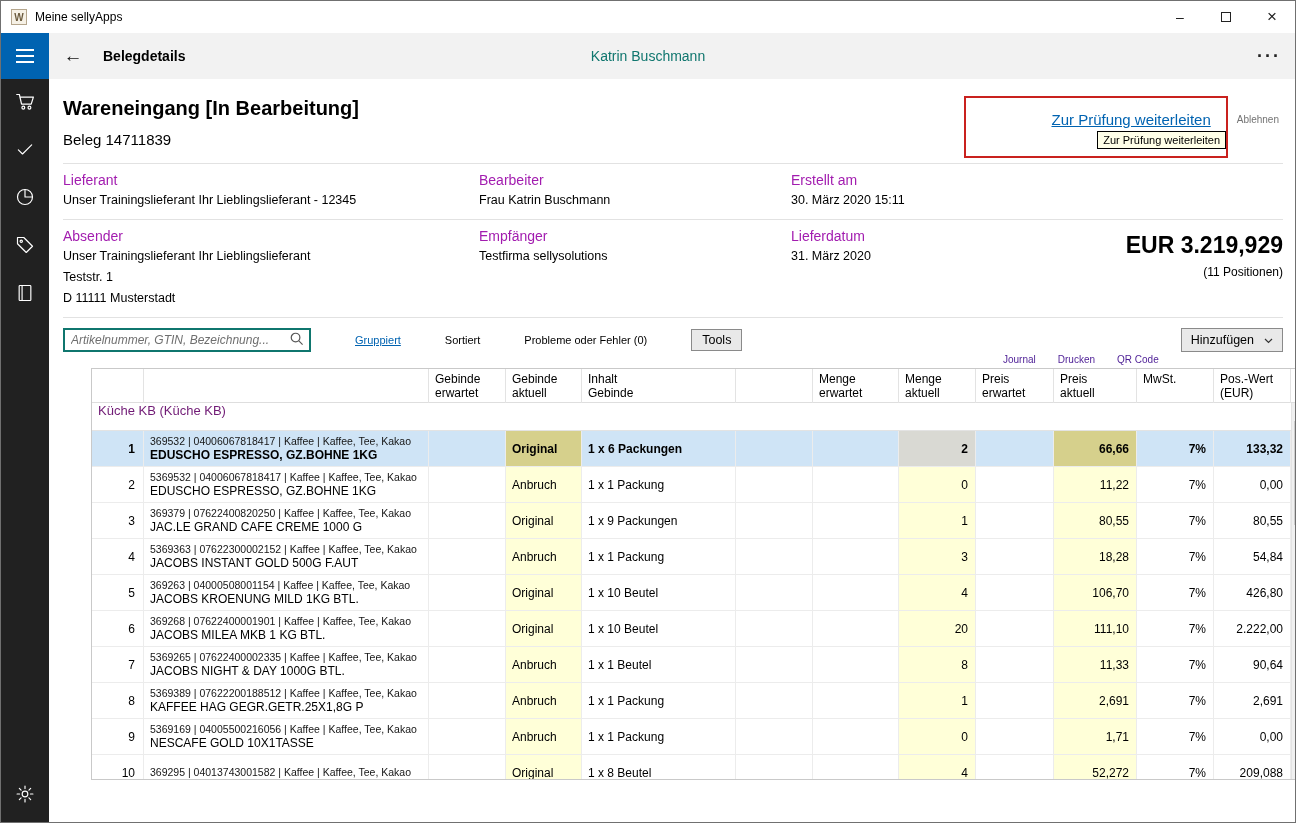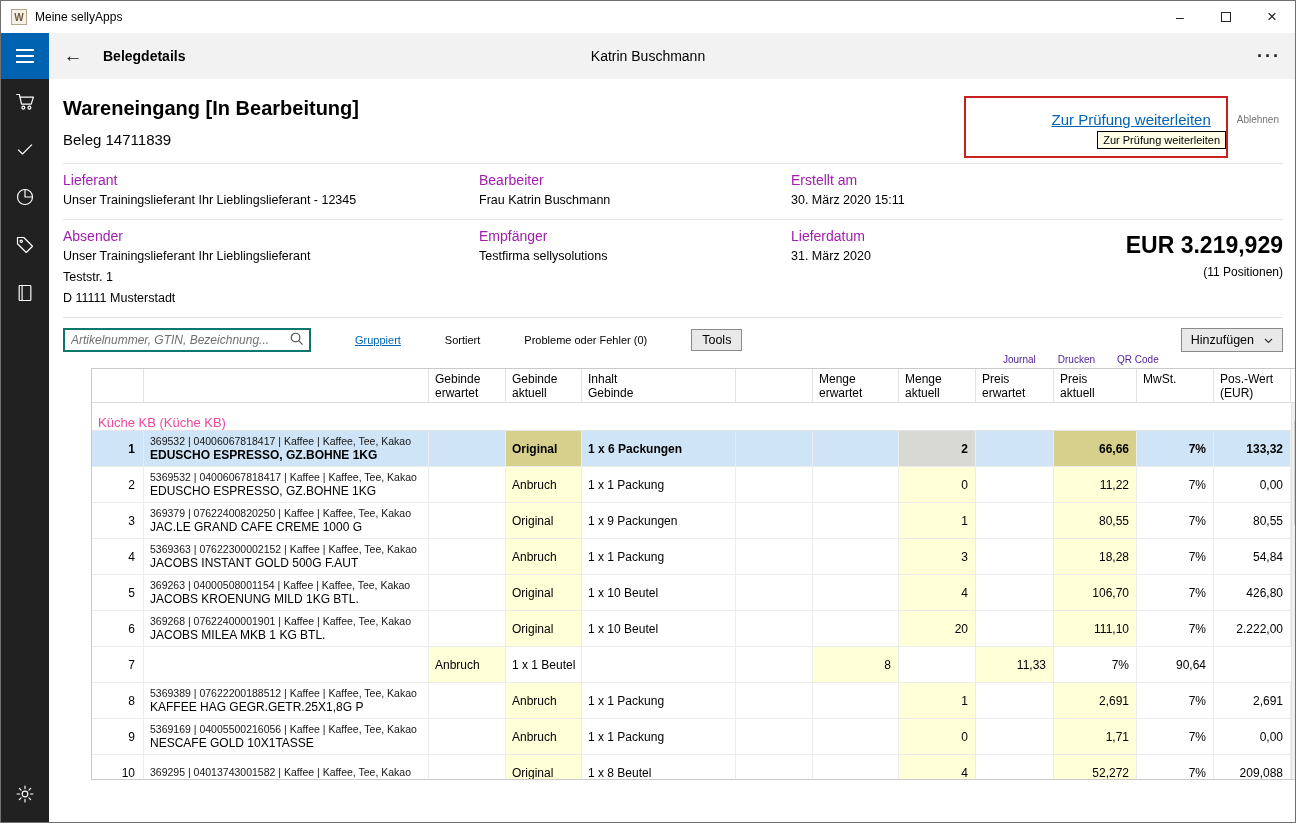--- a/index.html
+++ b/index.html
@@ -20,21 +20,21 @@
   .win-btn.max b { width:10px; height:10px; border:1px solid #222; display:block; }
   .win-btn.close { font-size:17px; }
 
   
   .navbar { height:46px; background:#f2f2f2; display:flex; align-items:center; position:relative; }
   .hamburger { width:48px; height:46px; background:#0063b1; display:flex; flex-direction:column;
                align-items:center; justify-content:center; gap:4px; }
   .hamburger i { display:block; width:18px; height:2px; background:#fff; }
   .back-btn { width:48px; text-align:center; font-size:19px; color:#111; }
   .nav-title { font-size:14px; font-weight:bold; margin-left:6px; }
-  .nav-user { position:absolute; left:50%; transform:translateX(-50%); color:#000000; font-size:14px; }
+  .nav-user { position:absolute; left:50%; transform:translateX(-50%); color:#0f766e; font-size:14px; }
   .nav-more { margin-left:auto; padding-right:14px; font-size:18px; font-weight:bold; color:#222; letter-spacing:2px; }
 
   
   .sidebar { position:absolute; left:0; top:78px; bottom:0; width:48px; background:#212121;
              display:flex; flex-direction:column; }
   .side-item { width:48px; height:48px; display:flex; align-items:center; justify-content:center; }
   .side-item.gear { margin-top:auto; margin-bottom:2px; }
   .side-item svg { stroke:#fff; fill:none; stroke-width:1.4; stroke-linecap:round; stroke-linejoin:round; }
 
   
@@ -71,21 +71,21 @@
 
   
   .table-wrap { margin-top:15px; width:1218px; height:412px; border:1px solid #c9c9c9;
                 position:relative; overflow:hidden; font-size:12px; background:#fff;margin-left:28px; }
   .thead { display:grid; grid-template-columns:52px 285px 77px 76px 154px 77px 86px 77px 78px 83px 77px 77px 17px;
            height:34px; border-bottom:1px solid #dedede; }
   .hcell { border-right:1px solid #e3e3e3; padding:3px 6px; display:flex; flex-direction:column;
            font-size:12px; line-height:14px; }
   .hcell.hfill { border-right:none; }
   .tbody { position:absolute; top:34px; left:0; width:1199px; bottom:0; overflow:hidden; }
-  .grow { height:28px; display:flex; align-items:flex-end; padding-left:6px; color:#ec4899;
+  .grow { height:28px; display:flex; align-items:flex-start; padding-left:6px; color:#701a75;
           font-size:13px; border-bottom:1px solid #e3e3e3; }
   .trow { display:grid; grid-template-columns:52px 285px 77px 76px 154px 77px 86px 77px 78px 83px 77px 77px;
           height:36px; border-bottom:1px solid #ececec; }
   .cell { border-right:1px solid #ececec; padding:2px 6px; display:flex; align-items:center;
           overflow:hidden; white-space:nowrap; }
   .c-nr { justify-content:flex-end; padding-right:8px; }
   .c-desc { flex-direction:column; align-items:flex-start; justify-content:center; }
   .meta { font-size:10.5px; color:#151515; }
   .aname { font-size:12px; margin-top:1px; }
   .c-num { justify-content:flex-end; padding-right:7px; }
@@ -413,20 +413,24 @@
             <div class="cell"></div>
             <div class="cell c-num"></div>
             <div class="cell c-num yl m-akt">20</div>
             <div class="cell c-num"></div>
             <div class="cell c-num yl">111,10</div>
             <div class="cell c-num">7%</div>
             <div class="cell c-num">2.222,00</div>
           </div>
           <div class="trow">
             <div class="cell c-nr">7</div>
+            <div class="cell c-desc">
+              <span class="meta">5369265 | 07622400002335 | Kaffee | Kaffee, Tee, Kakao</span>
+              <span class="aname">JACOBS NIGHT &amp; DAY 1000G BTL.</span>
+            </div>
             <div class="cell c-num"></div>
             <div class="cell yl">Anbruch</div>
             <div class="cell">1 x 1 Beutel</div>
             <div class="cell"></div>
             <div class="cell c-num"></div>
             <div class="cell c-num yl m-akt">8</div>
             <div class="cell c-num"></div>
             <div class="cell c-num yl">11,33</div>
             <div class="cell c-num">7%</div>
             <div class="cell c-num">90,64</div>

